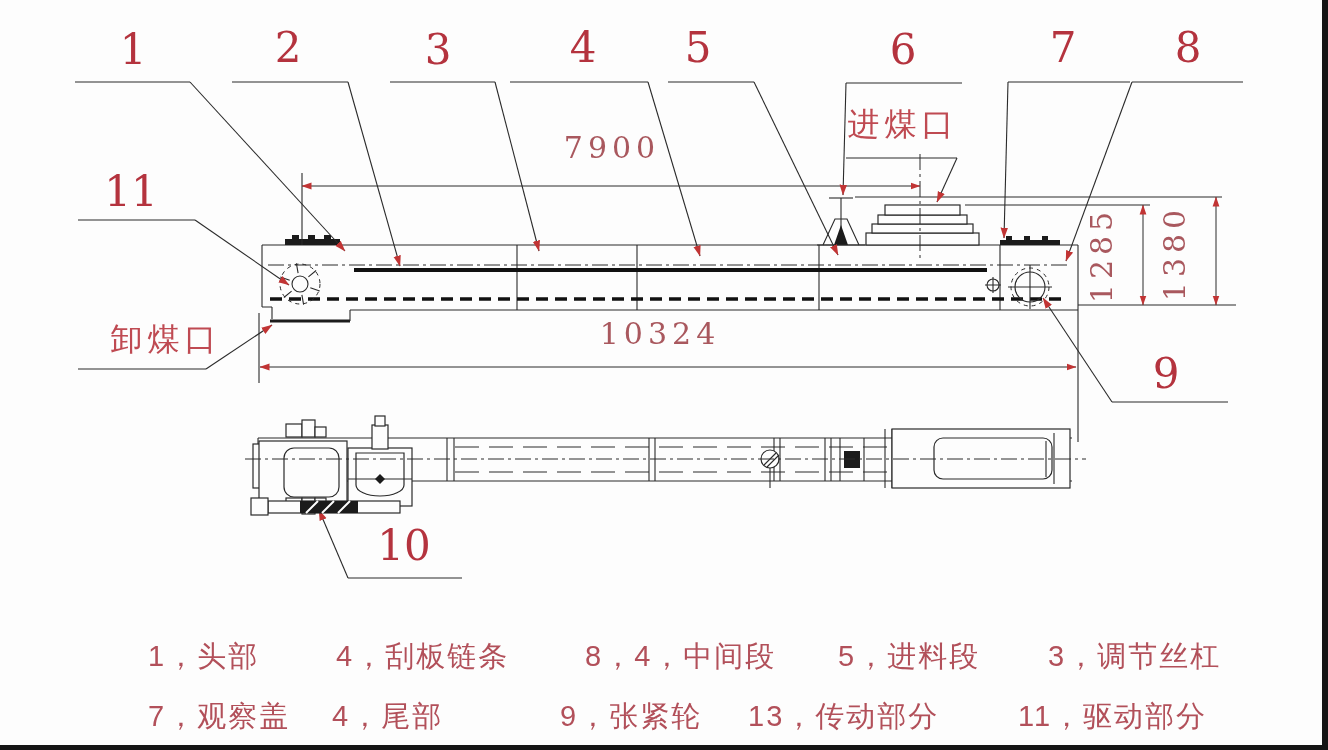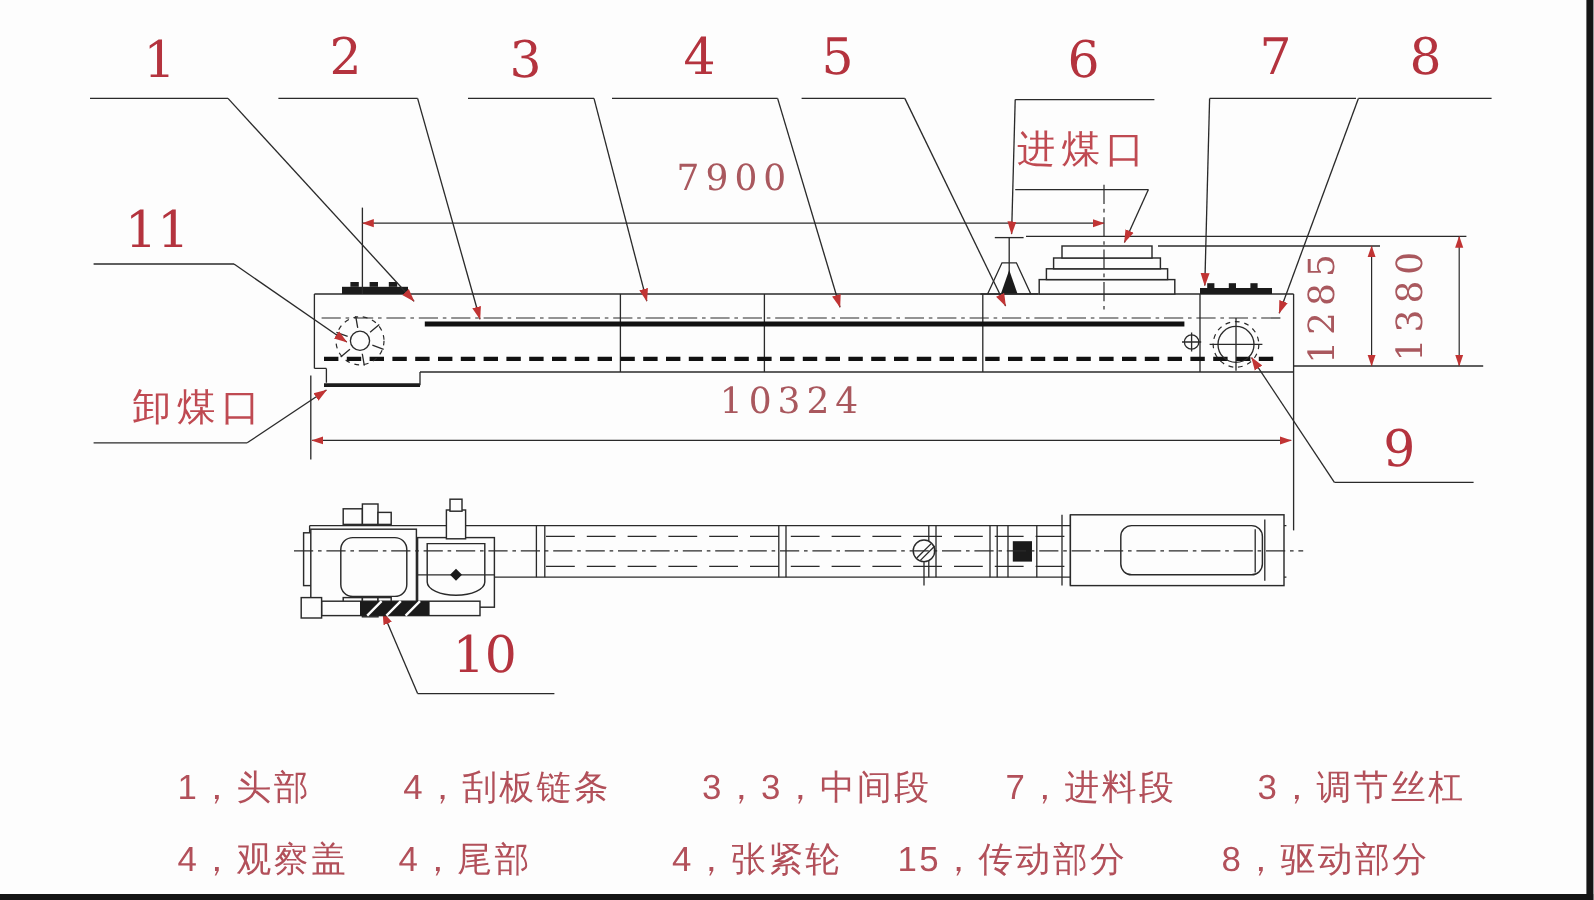--- a/index.html
+++ b/index.html
@@ -247,25 +247,25 @@
       <path d="M306,513 L318,501 M322,513 L334,501 M338,513 L350,501" stroke="#fdfdfd" stroke-width="2" fill="none"></path>
       <rect class="wfill" x="251" y="498" width="17" height="17"></rect>
     </g>
     <path class="cl" d="M245,459 H1086"></path>
   </g>
 </svg>
 
 <div>
   <span class="legend-item" style="left:148px;top:637px">1，头部</span>
   <span class="legend-item" style="left:336px;top:637px">4，刮板链条</span>
-  <span class="legend-item" style="left:585px;top:637px">3，3，中间段</span>
-  <span class="legend-item" style="left:838px;top:637px">7，进料段</span>
+  <span class="legend-item" style="left:585px;top:637px">8，4，中间段</span>
+  <span class="legend-item" style="left:838px;top:637px">5，进料段</span>
   <span class="legend-item" style="left:1048px;top:637px">3，调节丝杠</span>
-  <span class="legend-item" style="left:148px;top:697px">4，观察盖</span>
+  <span class="legend-item" style="left:148px;top:697px">7，观察盖</span>
   <span class="legend-item" style="left:332px;top:697px">4，尾部</span>
-  <span class="legend-item" style="left:560px;top:697px">4，张紧轮</span>
-  <span class="legend-item" style="left:748px;top:697px">15，传动部分</span>
-  <span class="legend-item" style="left:1018px;top:697px">8，驱动部分</span>
+  <span class="legend-item" style="left:560px;top:697px">9，张紧轮</span>
+  <span class="legend-item" style="left:748px;top:697px">13，传动部分</span>
+  <span class="legend-item" style="left:1018px;top:697px">11，驱动部分</span>
 </div>
 
 <div class="edge-right"></div>
 <div class="edge-bottom"></div>
 </div>
 
 </body></html>

